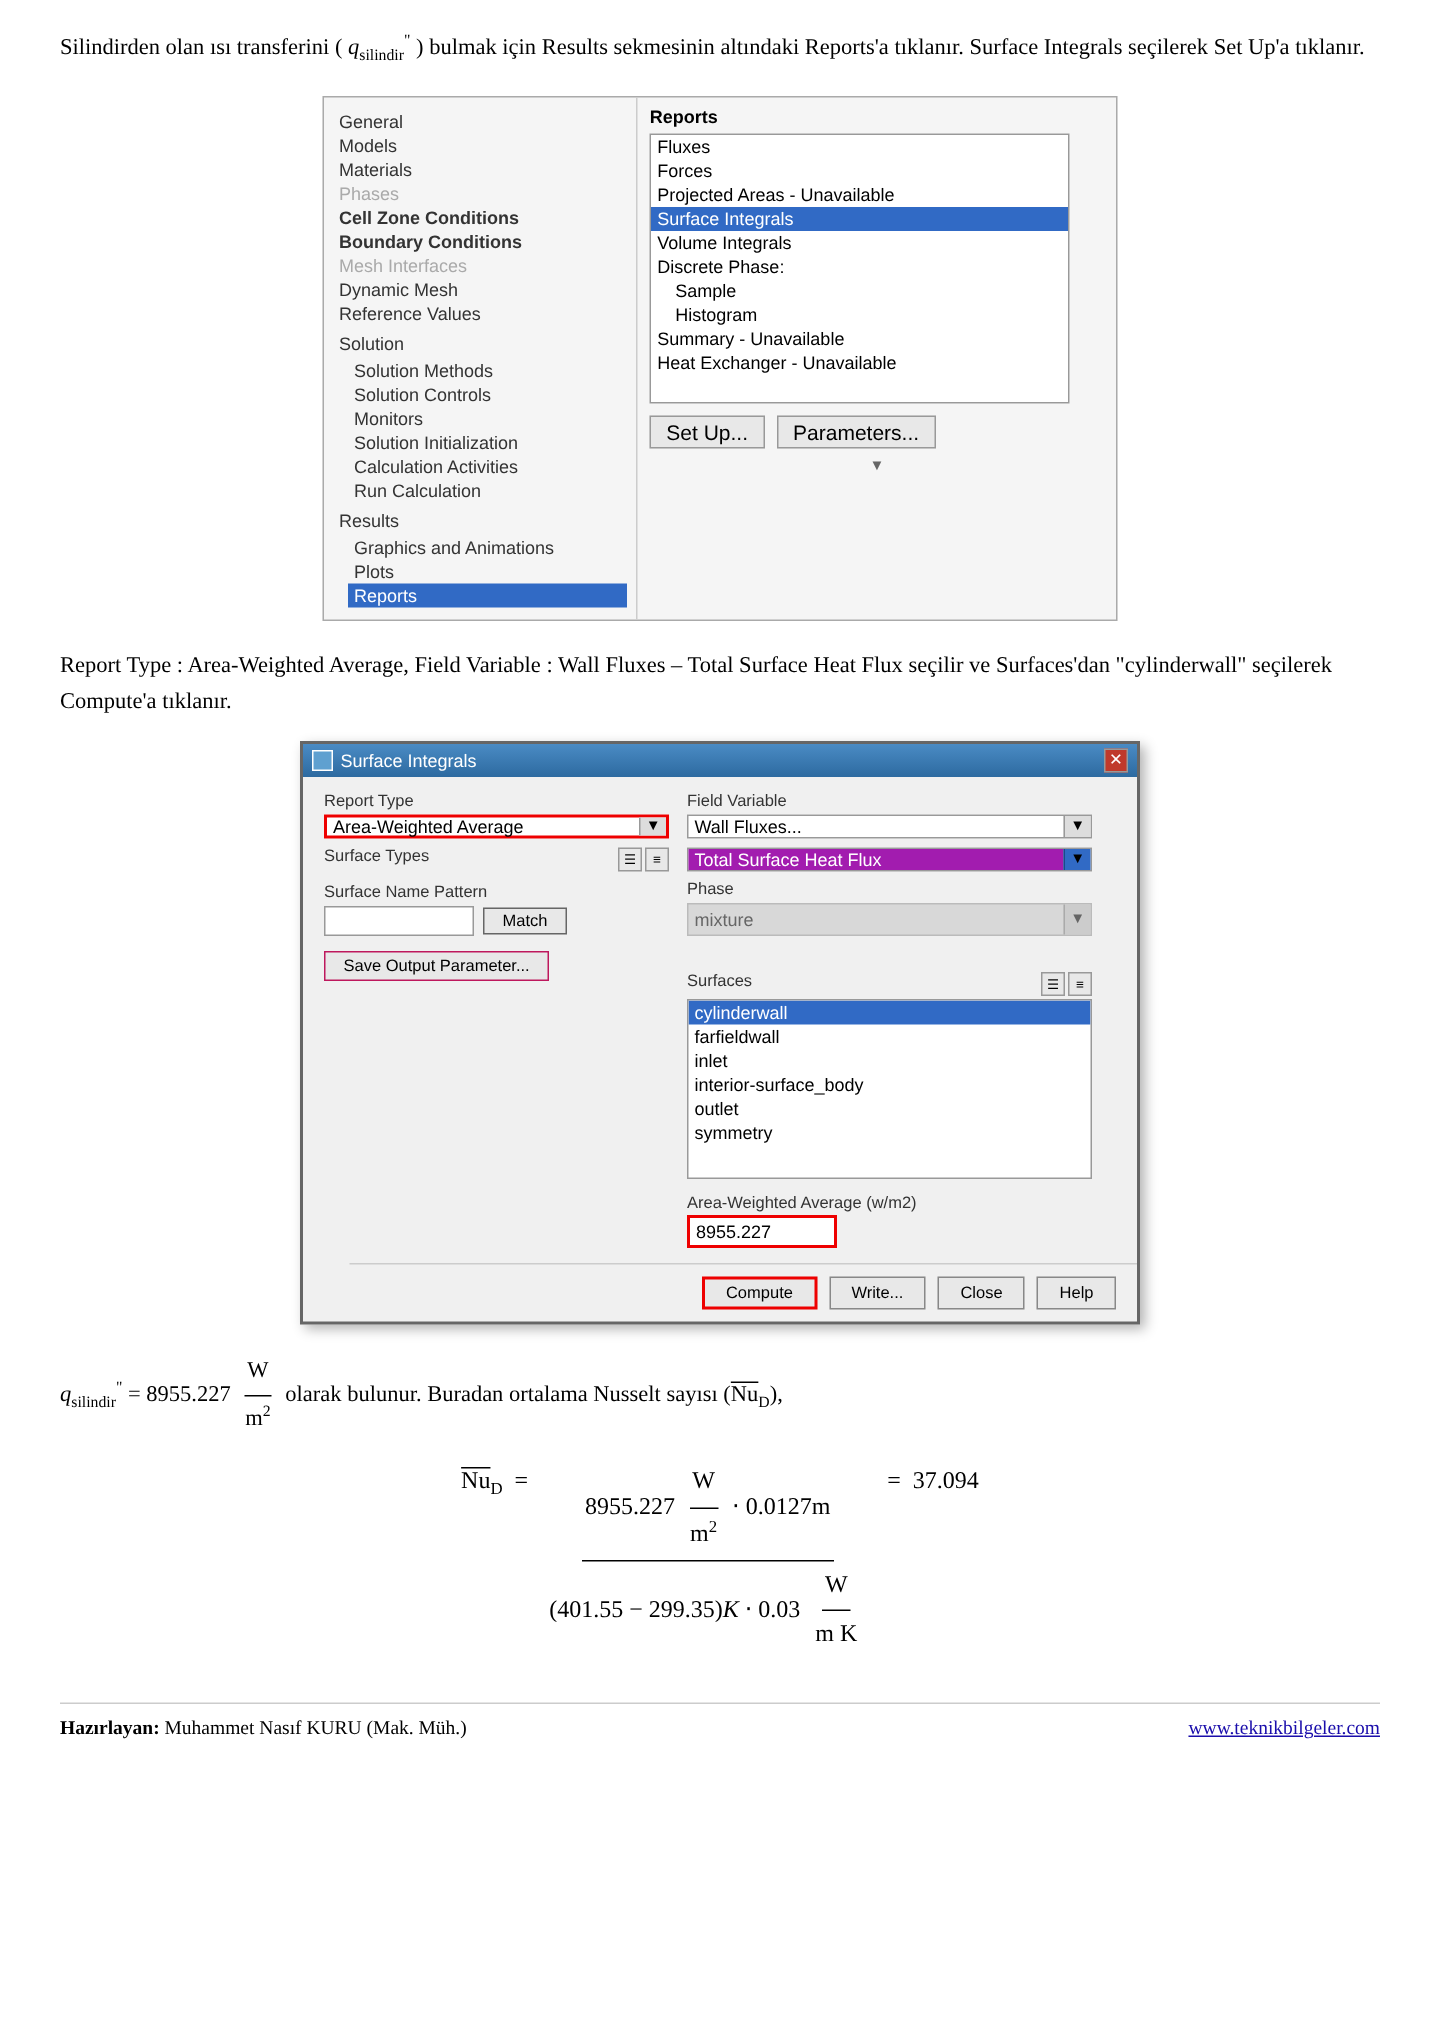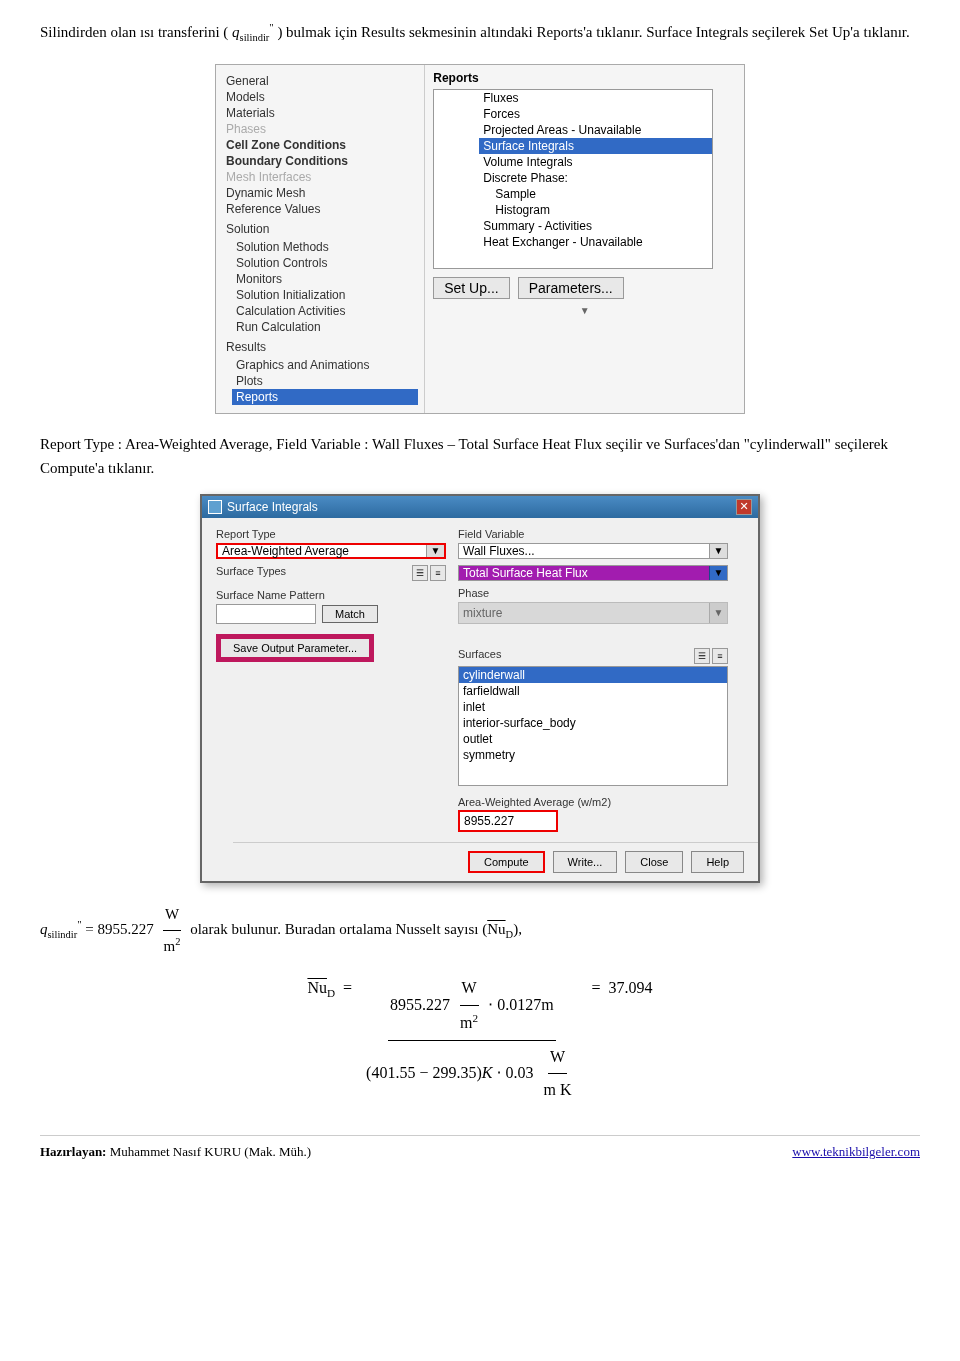--- a/index.html
+++ b/index.html
@@ -80,21 +80,20 @@
       background: #fff;
       width: 280px;
       height: 180px;
       overflow-y: auto;
       font-size: 12px;
     }
 
     .reports-list .report-item {
       padding: 1px 4px;
       cursor: default;
-      margin-left: 45px;
     }
 
     .reports-list .report-item.selected {
       background: #316AC5;
       color: #fff;
     }
 
     .reports-buttons {
       margin-top: 8px;
       display: flex;
@@ -432,21 +431,21 @@
 
     .redbox {
       border: 2px solid #e00;
     }
 
     .save-output-btn {
       margin-top: 10px;
       padding: 3px 12px;
       font-size: 11px;
       background: #e8e8e8;
-      border: 5px solid #be185d;
+      border: 1px solid #be185d;
       cursor: pointer;
     }
   </style>
 </head>
 <body>
 
 <p class="intro-text">
   Silindirden olan ısı transferini ( <em>q</em><sub>silindir</sub><sup>"</sup> ) bulmak için Results sekmesinin altındaki Reports'a tıklanır. Surface Integrals seçilerek Set Up'a tıklanır.
 </p>
 
@@ -480,21 +479,21 @@
       <div class="panel-title">Reports</div>
       <div class="reports-list">
         <div class="report-item">Fluxes</div>
         <div class="report-item">Forces</div>
         <div class="report-item">Projected Areas - Unavailable</div>
         <div class="report-item selected">Surface Integrals</div>
         <div class="report-item">Volume Integrals</div>
         <div class="report-item">Discrete Phase:</div>
         <div class="report-item" style="padding-left:16px">Sample</div>
         <div class="report-item" style="padding-left:16px">Histogram</div>
-        <div class="report-item">Summary - Activities</div>
+        <div class="report-item">Summary - Unavailable</div>
         <div class="report-item">Heat Exchanger - Unavailable</div>
       </div>
       <div class="reports-buttons">
         <button>Set Up...</button>
         <button>Parameters...</button>
       </div>
       <div class="bottom-arrow">
         <span style="font-size:10px; color:#666;">▼</span>
       </div>
     </div>

